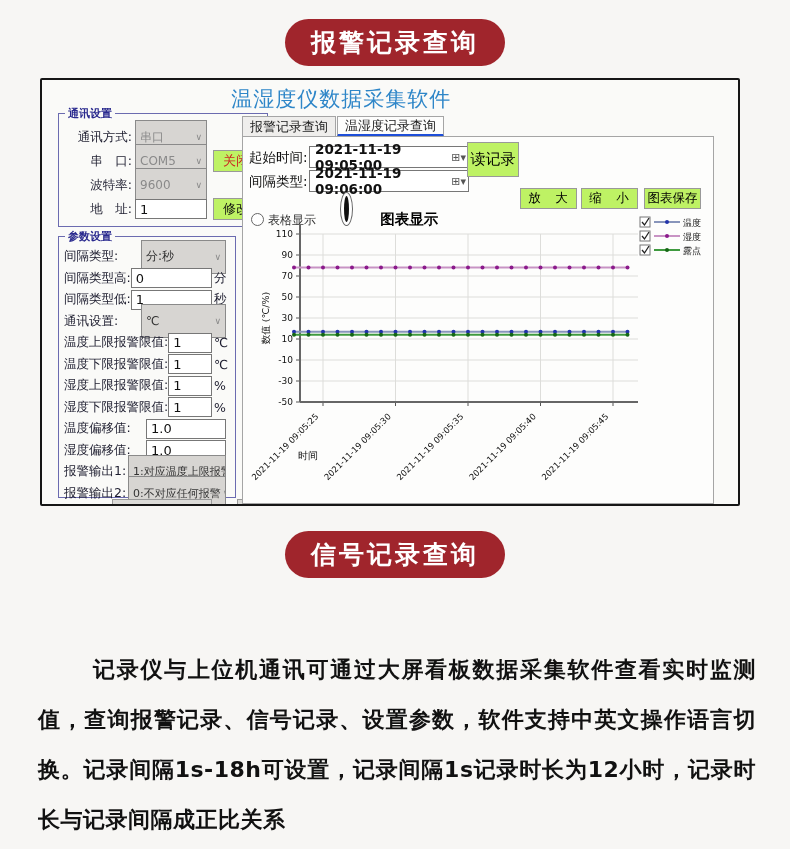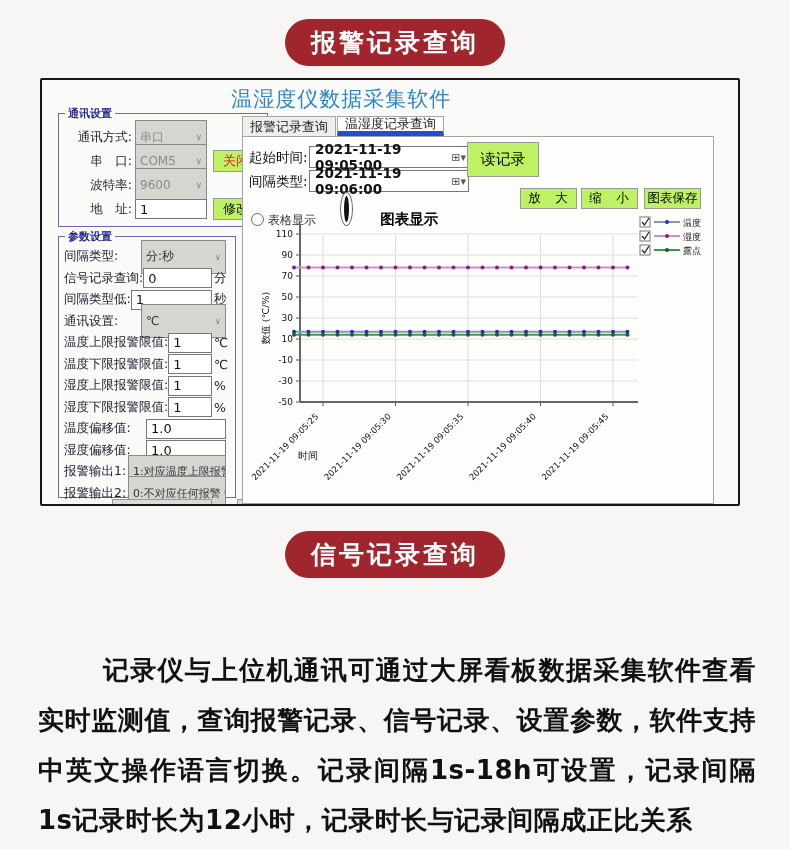--- a/index.html
+++ b/index.html
@@ -37,37 +37,37 @@
          justify-content:center; cursor:pointer; }
   .sidebtn { width:46px; height:22px; font-size:13px; margin-left:6px; }
   .unit { width:16px; font-size:12.5px; margin-left:2px; text-align:left; flex:none; }
   .mla { margin-left:auto; }
   .cutbtn { position:absolute; top:419px; width:100px; height:20px;
             background:#dcdbd8; border:1px solid #999; }
 
   .tab-bar { position:absolute; left:200px; top:36px; display:flex; }
   .tab { height:21px; padding:0 7px; font-size:13px; color:#222; background:#efeeec;
          border:1px solid #a5a5a5; display:flex; align-items:center; margin-right:1px; }
-  .tab.active { background:#fdfdfc; border-bottom:6px solid #1d4ed8; }
+  .tab.active { background:#fdfdfc; border-bottom:3px solid #1d4ed8; }
   .content { position:absolute; left:200px; top:56px; width:472px; height:368px;
              background:#fdfdfc; border:1px solid #a5a5a5; }
   .qlabel { position:absolute; font-size:13.5px; color:#111; white-space:nowrap; }
   .dtfield { position:absolute; width:160px; height:22px; background:#fff; border:1px solid #777;
              display:flex; align-items:center; justify-content:space-between;
              font-size:13.5px; font-weight:bold; color:#111; padding:0 2px 0 5px; }
   .dticon { font-size:11px; color:#555; font-weight:normal; }
-  #read-btn { position:absolute; left:224px; top:5px; width:72px; height:35px; font-size:15px; }
+  #read-btn { position:absolute; left:224px; top:5px; width:52px; height:35px; font-size:15px; }
   .radio { position:relative; width:13px; height:13px; border:1px solid #666; border-radius:50%;
            background:#fff; display:inline-block; vertical-align:-2px; }
   .radio.sel::after { content:''; position:absolute; inset:3px; background:#111; border-radius:50%; }
   .rlabel { font-size:12px; color:#333; margin-left:4px; }
   .rlabel.big { font-size:14.5px; font-weight:bold; color:#000;margin-left:27px; }
   .minibtn { position:absolute; top:51px; height:21px; font-size:12.5px; letter-spacing:1px; }
   #chart { position:absolute; left:0; top:74px; }
-  .para { position:absolute; left:38px; top:645px; width:718px; font-size:26px; font-weight:600;
+  .para { position:absolute; left:38px; top:645px; width:718px; font-size:22px; font-weight:600;
           color:#111; line-height:50px; text-indent:2.5em; text-align:justify; letter-spacing:0.5px; }
 </style>
 </head>
 <body>
 
 <div class="banner" id="banner-top">报警记录查询</div>
 
 <div class="window">
   <div class="win-title">温湿度仪数据采集软件</div>
 
@@ -111,21 +111,21 @@
     <div id="param-rows">
         <div class="frow">
           <span class="flabel">间隔类型:</span>
           <span class="sel mla" style="width: 85px;">
             <span>分:秒</span>
             <span class="caret">∨</span>
           </span>
           <span class="unit" style="width: 2px;"></span>
         </div>
         <div class="frow">
-          <span class="flabel">信号记录查询:</span>
+          <span class="flabel">间隔类型高:</span>
           <span class="inp mla" style="width: 85px;">
             <span>0</span>
           </span>
           <span class="unit">分</span>
         </div>
         <div class="frow">
           <span class="flabel">间隔类型低:</span>
           <span class="inp mla" style="width: 85px;">
             <span>1</span>
           </span>

